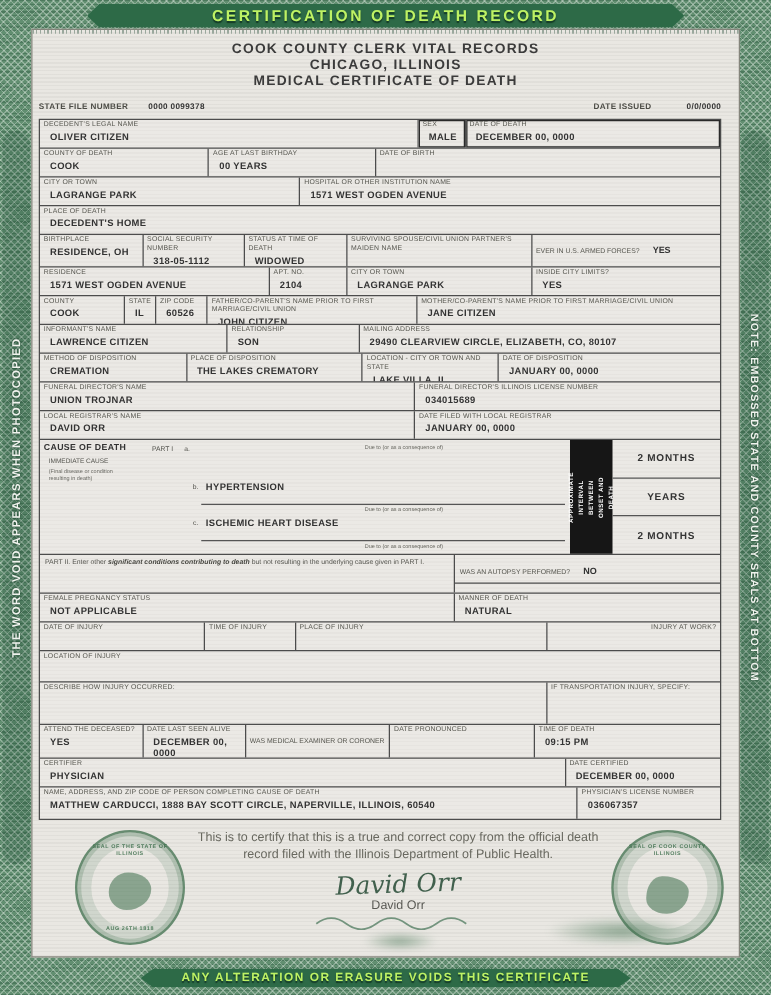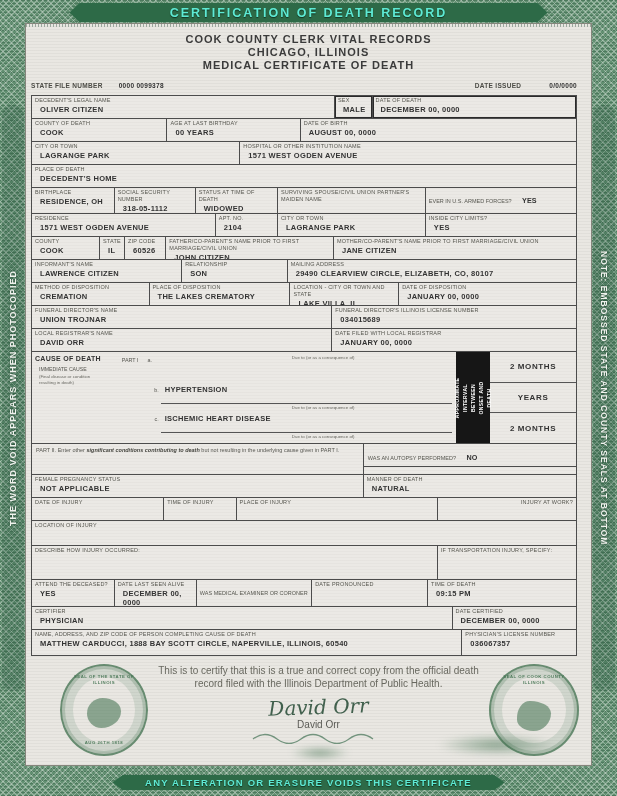--- a/index.html
+++ b/index.html
@@ -9,21 +9,21 @@
     background-color:#628f71;
     background-image:
       repeating-linear-gradient(45deg, rgba(238,244,238,.32) 0 1px, rgba(0,0,0,0) 1px 4px),
       repeating-linear-gradient(-45deg, rgba(238,244,238,.32) 0 1px, rgba(0,0,0,0) 1px 4px),
       repeating-linear-gradient(0deg, rgba(22,66,42,.28) 0 1px, rgba(0,0,0,0) 1px 3px);}
   .doc{position:absolute;left:25px;right:25px;top:23px;bottom:30px;background:#e9e7e2;
     background-image:repeating-linear-gradient(0deg, rgba(150,150,145,.10) 0 1px, rgba(0,0,0,0) 1px 3px);
     border:1px solid #85857c;}
   .doc::before{content:"";position:absolute;left:0;right:0;top:0;height:3px;
     background:repeating-linear-gradient(90deg,#9aa89d 0 1px,rgba(0,0,0,0) 1px 3px);}
-  .banner{position:absolute;left:50%;transform:translateX(-50%);background:#2d6a47;color:#5eead4;
+  .banner{position:absolute;left:50%;transform:translateX(-50%);background:#2d6a47;color:#bef264;
     display:flex;align-items:center;justify-content:center;font-weight:bold;white-space:nowrap;
     clip-path:polygon(0 50%,10px 0,calc(100% - 10px) 0,100% 50%,calc(100% - 10px) 100%,10px 100%);
     text-shadow:0 1px 1px rgba(10,40,25,.8);}
   .banner-top{top:3px;width:478px;height:19px;font-size:12.5px;letter-spacing:2px}
   .banner-bottom{bottom:6px;width:392px;height:15px;font-size:9.5px;letter-spacing:1.2px}
   .sideband{position:absolute;top:105px;bottom:105px;width:22px;display:flex;align-items:center;justify-content:center;
     background:rgba(22,70,44,.22);border-radius:10px}
   .sideband-left{left:2px}
   .sideband-right{right:2px}
   .sideband span{color:#f0f3ee;font-weight:bold;letter-spacing:1px;writing-mode:vertical-rl;white-space:nowrap;
@@ -147,21 +147,20 @@
         <div class="c" style="width:24.9%">
           <div class="l">COUNTY OF DEATH</div>
           <div class="v">COOK</div>
         </div>
         <div class="c" style="width:24.5%">
           <div class="l ctr">AGE AT LAST BIRTHDAY</div>
           <div class="v ctr">00 YEARS</div>
         </div>
         <div class="c" style="width:50.6%">
           <div class="l">DATE OF BIRTH</div>
-          <div class="v">AUGUST 00, 0000</div>
         </div>
       </div>
 
       <div class="r">
         <div class="c" style="width:38.3%">
           <div class="l">CITY OR TOWN</div>
           <div class="v">LAGRANGE PARK</div>
         </div>
         <div class="c" style="width:61.7%">
           <div class="l">HOSPITAL OR OTHER INSTITUTION NAME</div>

